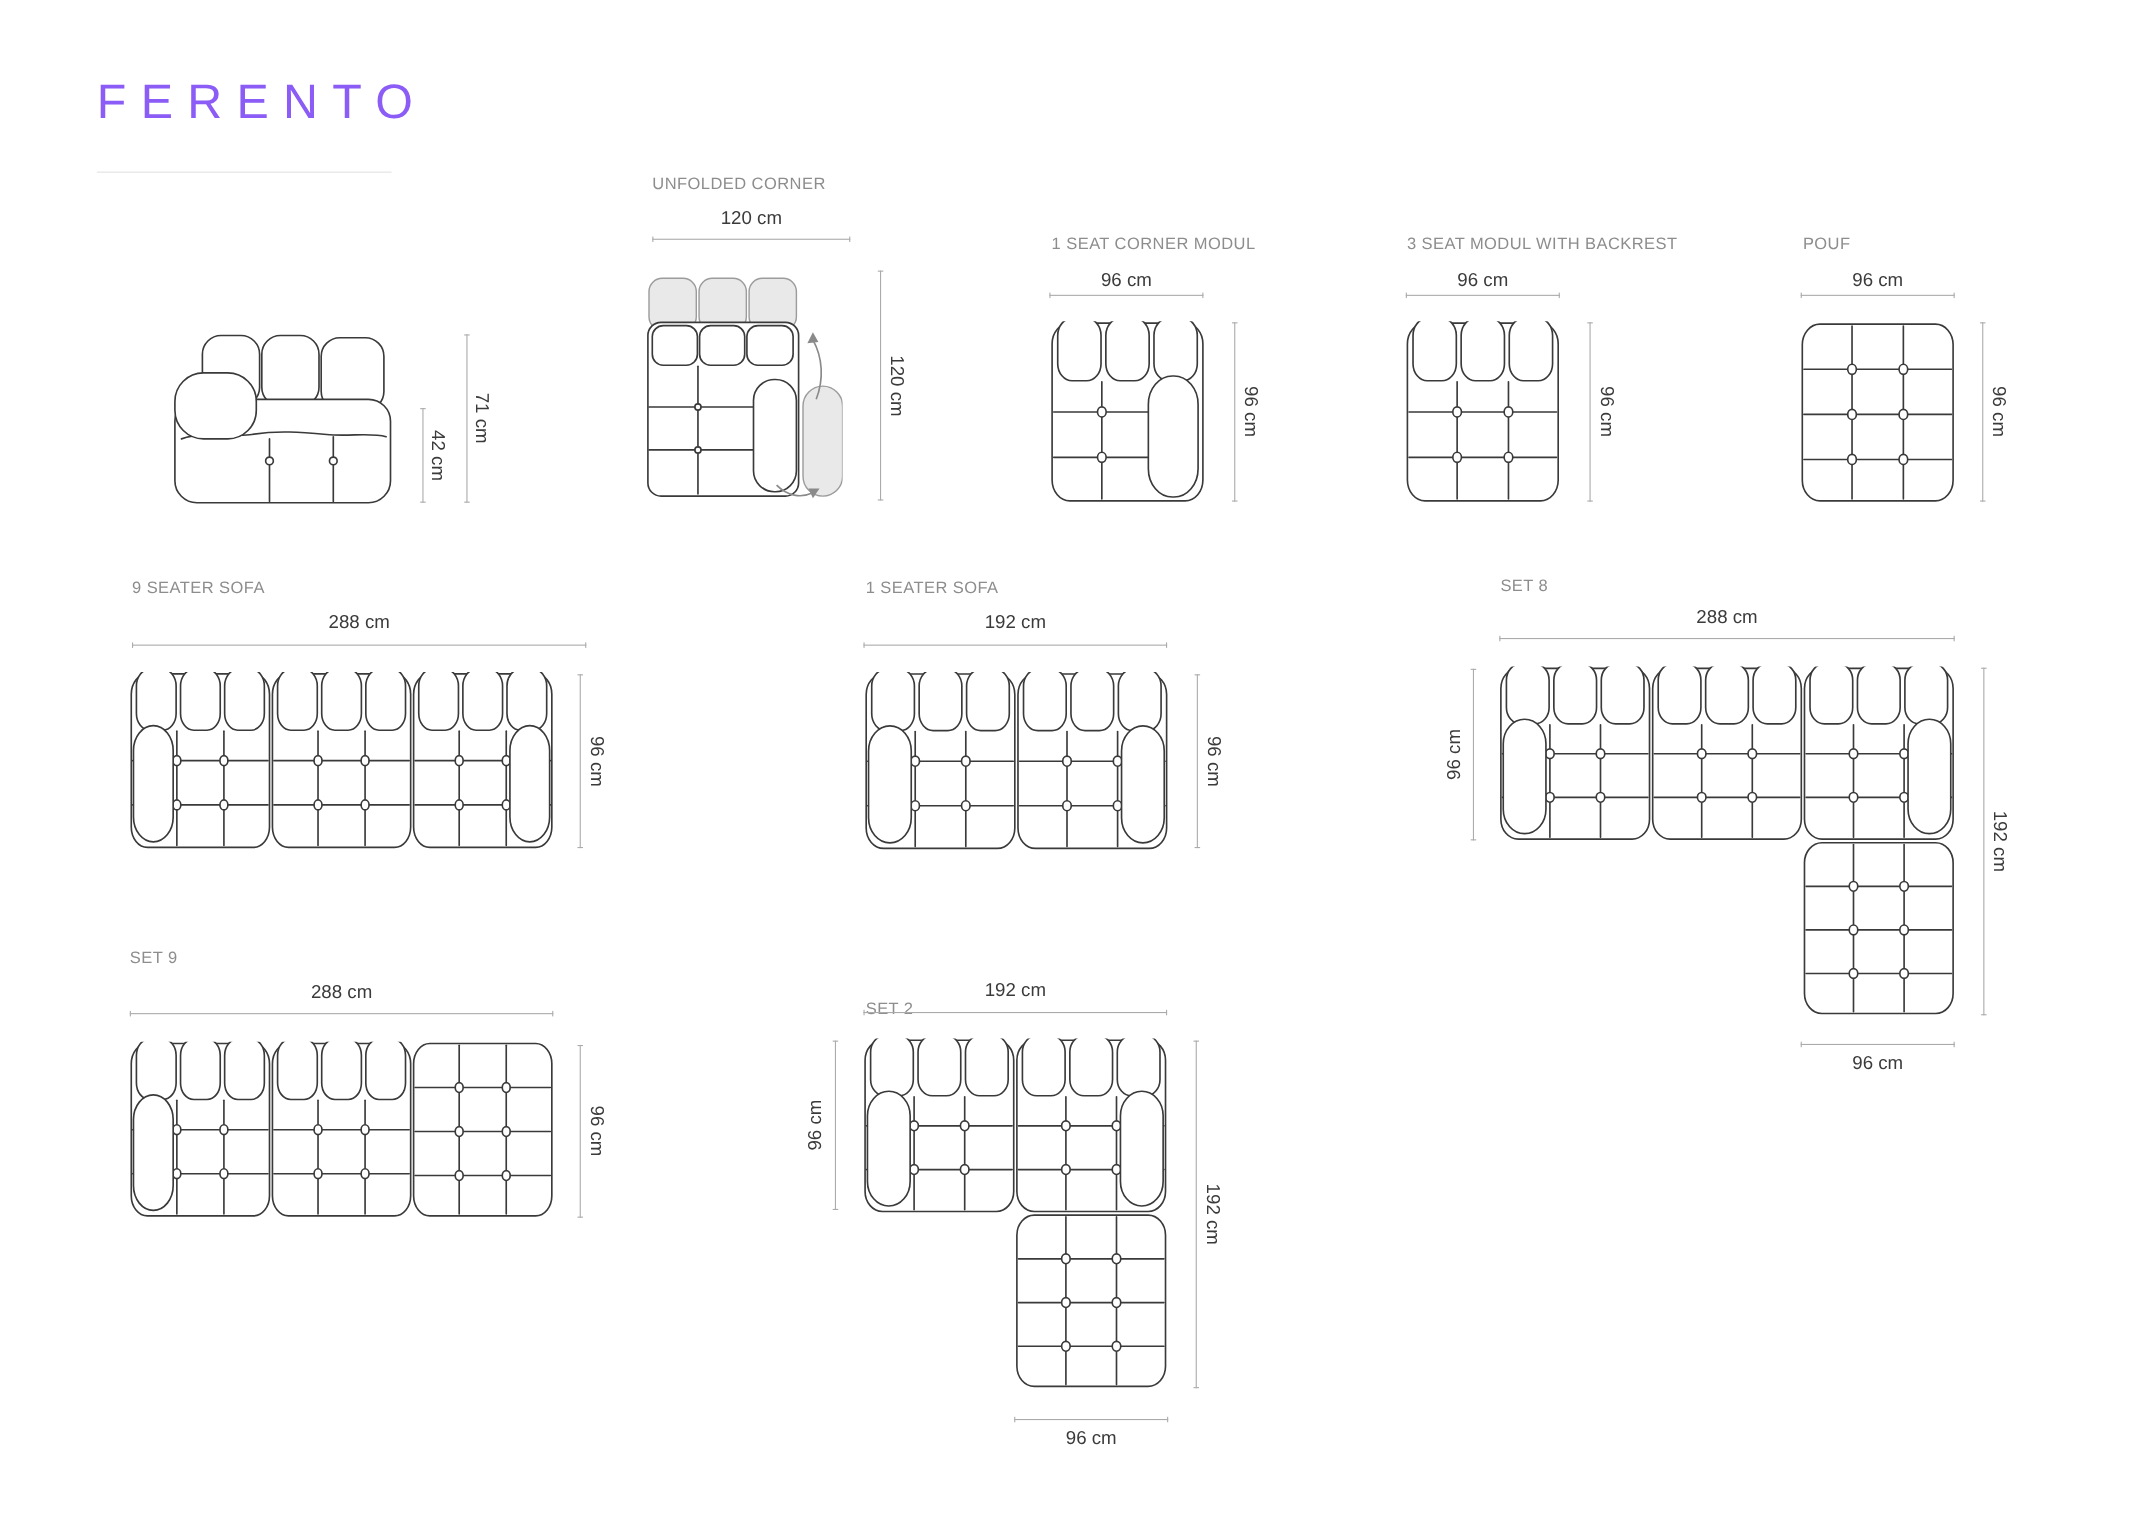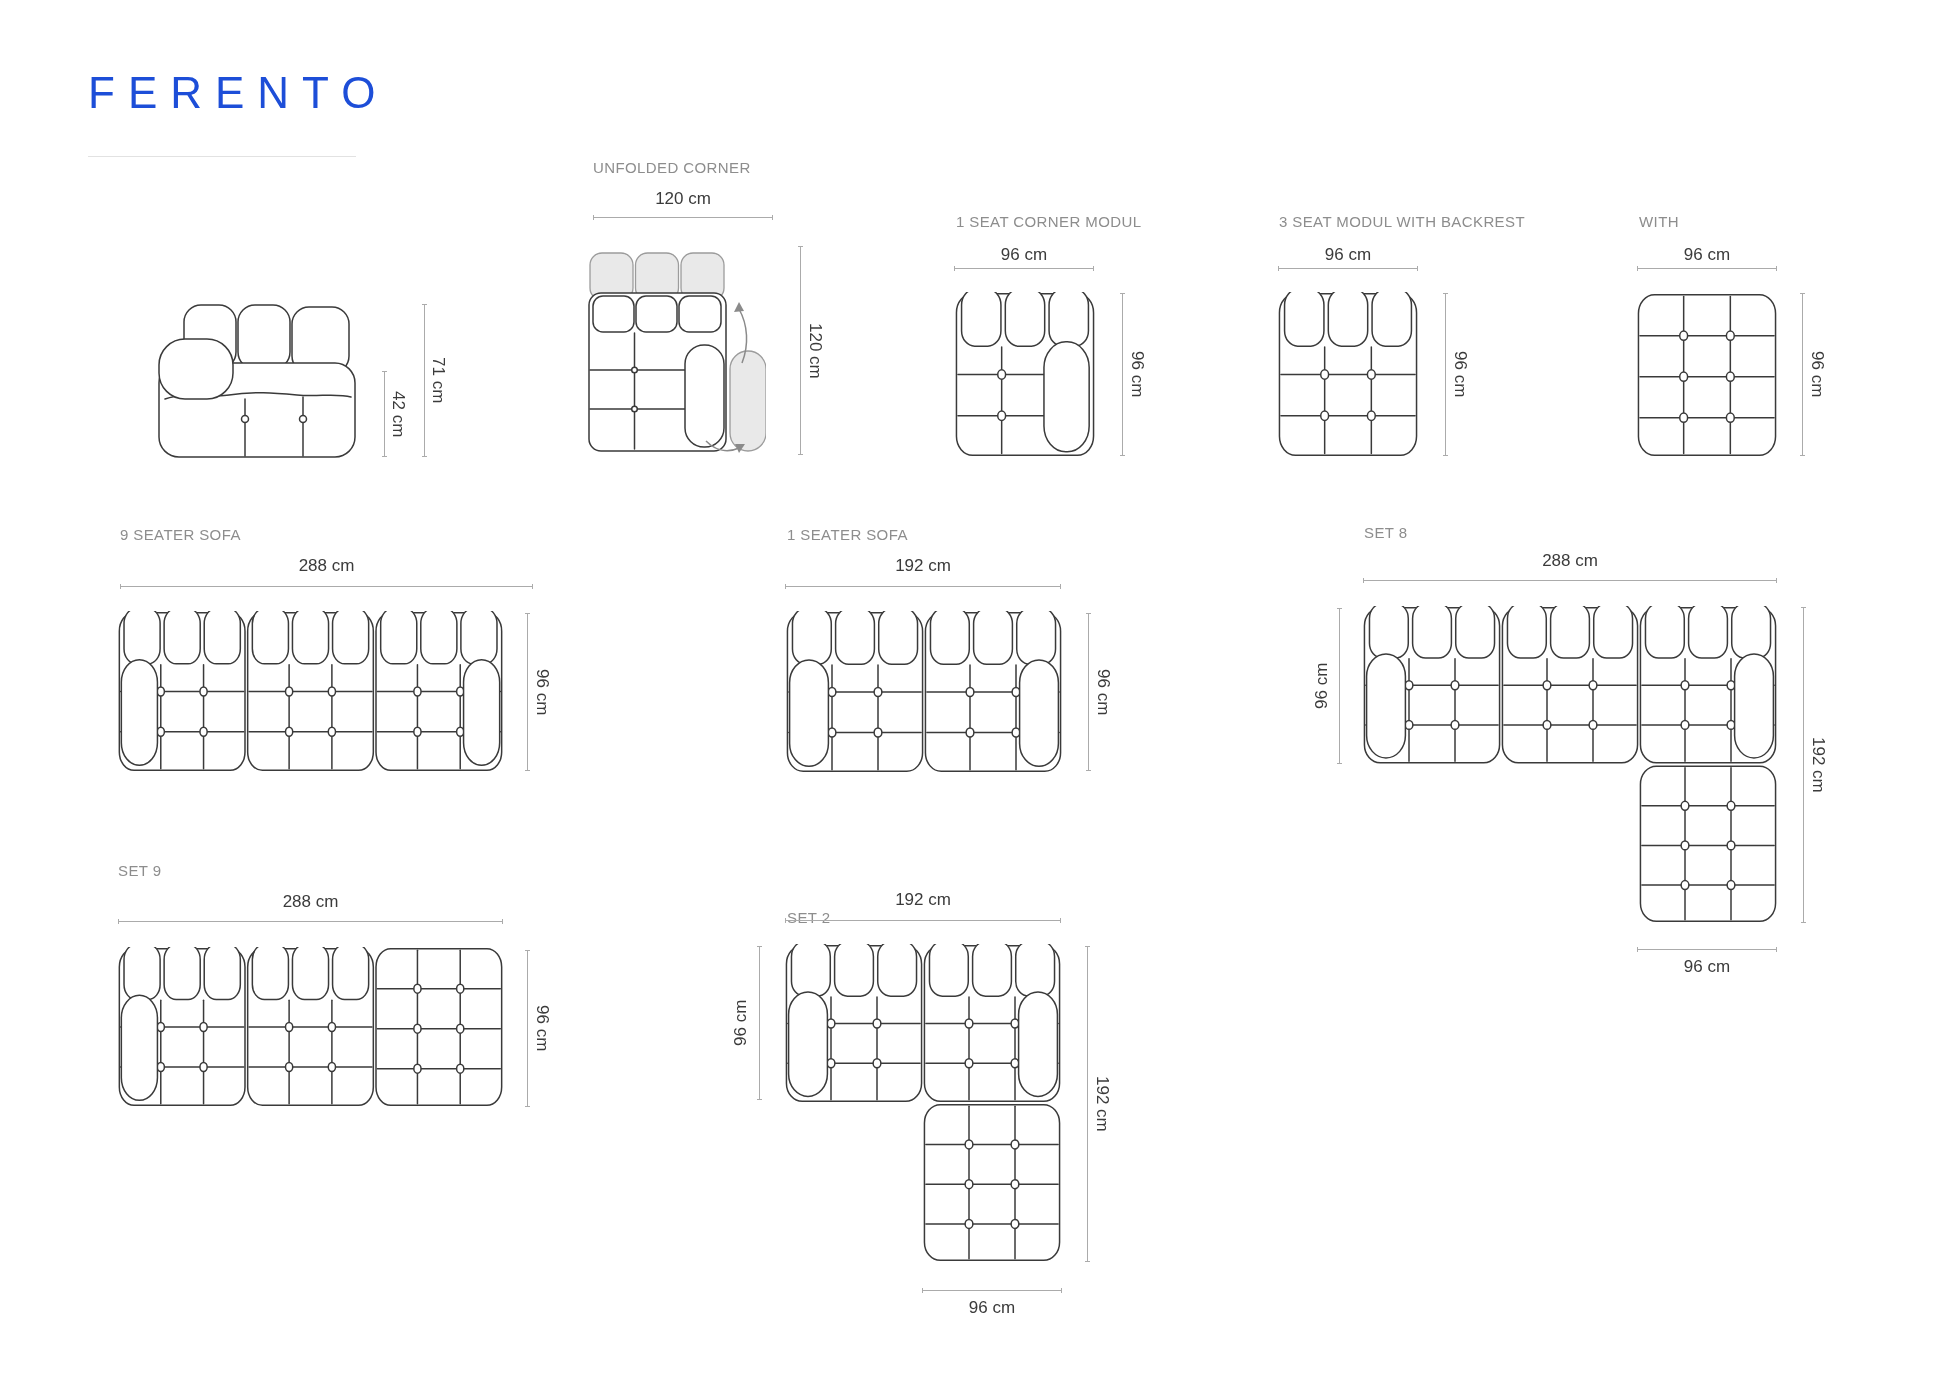--- a/index.html
+++ b/index.html
@@ -3,21 +3,21 @@
 <meta charset="utf-8">
 <style>
   html,body { margin:0; padding:0; background:#fff; }
   #canvas {
     position:relative; width:1946px; height:1376px; background:#ffffff;
     font-family:"Liberation Sans", sans-serif; overflow:hidden;
   }
   .abs { position:absolute; }
   #title {
     position:absolute; left:88px; top:68px;
-    font-size:44px; font-weight:500; letter-spacing:13px; color:#1d4ed8;
+    font-size:44px; font-weight:500; letter-spacing:13px; color:#8b5cf6;
   }
   #title-rule { position:absolute; left:88px; top:156px; width:268px; height:1px; background:#e2e2e2; }
   .fig-label {
     position:absolute; font-size:15px; color:#8d8d8d; letter-spacing:0.4px; white-space:nowrap;
   }
   .dim {
     position:absolute; font-size:17px; color:#3b3b3b; white-space:nowrap;
   }
   .dim.h { text-align:center; }
   .dim.v { writing-mode:vertical-rl; text-align:center; }
@@ -159,21 +159,21 @@
 
   <div class="fig-label" style="left:1279px;top:213px">3 SEAT MODUL WITH BACKREST</div>
   <div class="dim h" style="left:1278px;top:245px;width:140px">96 cm</div>
   <div class="dl h" style="left:1278px;top:268px;width:140px"></div>
   <svg class="abs" style="left:1278px;top:292px" width="140" height="165" viewBox="0 0 96 96" preserveAspectRatio="none">
     <use href="#mod-b"></use>
   </svg>
   <div class="dl v" style="left:1445px;top:293px;height:163px"></div>
   <div class="dim v" style="left:1450px;top:293px;height:163px">96 cm</div>
 
-  <div class="fig-label" style="left:1639px;top:213px">WITH</div>
+  <div class="fig-label" style="left:1639px;top:213px">POUF</div>
   <div class="dim h" style="left:1637px;top:245px;width:140px">96 cm</div>
   <div class="dl h" style="left:1637px;top:268px;width:140px"></div>
   <svg class="abs" style="left:1637px;top:293px" width="140" height="164" viewBox="0 0 96 96" preserveAspectRatio="none">
     <use href="#mod-p"></use>
   </svg>
   <div class="dl v" style="left:1802px;top:293px;height:163px"></div>
   <div class="dim v" style="left:1807px;top:293px;height:163px">96 cm</div>
 
   <div class="fig-label" style="left:120px;top:526px">9 SEATER SOFA</div>
   <div class="dim h" style="left:120px;top:556px;width:413px">288 cm</div>

